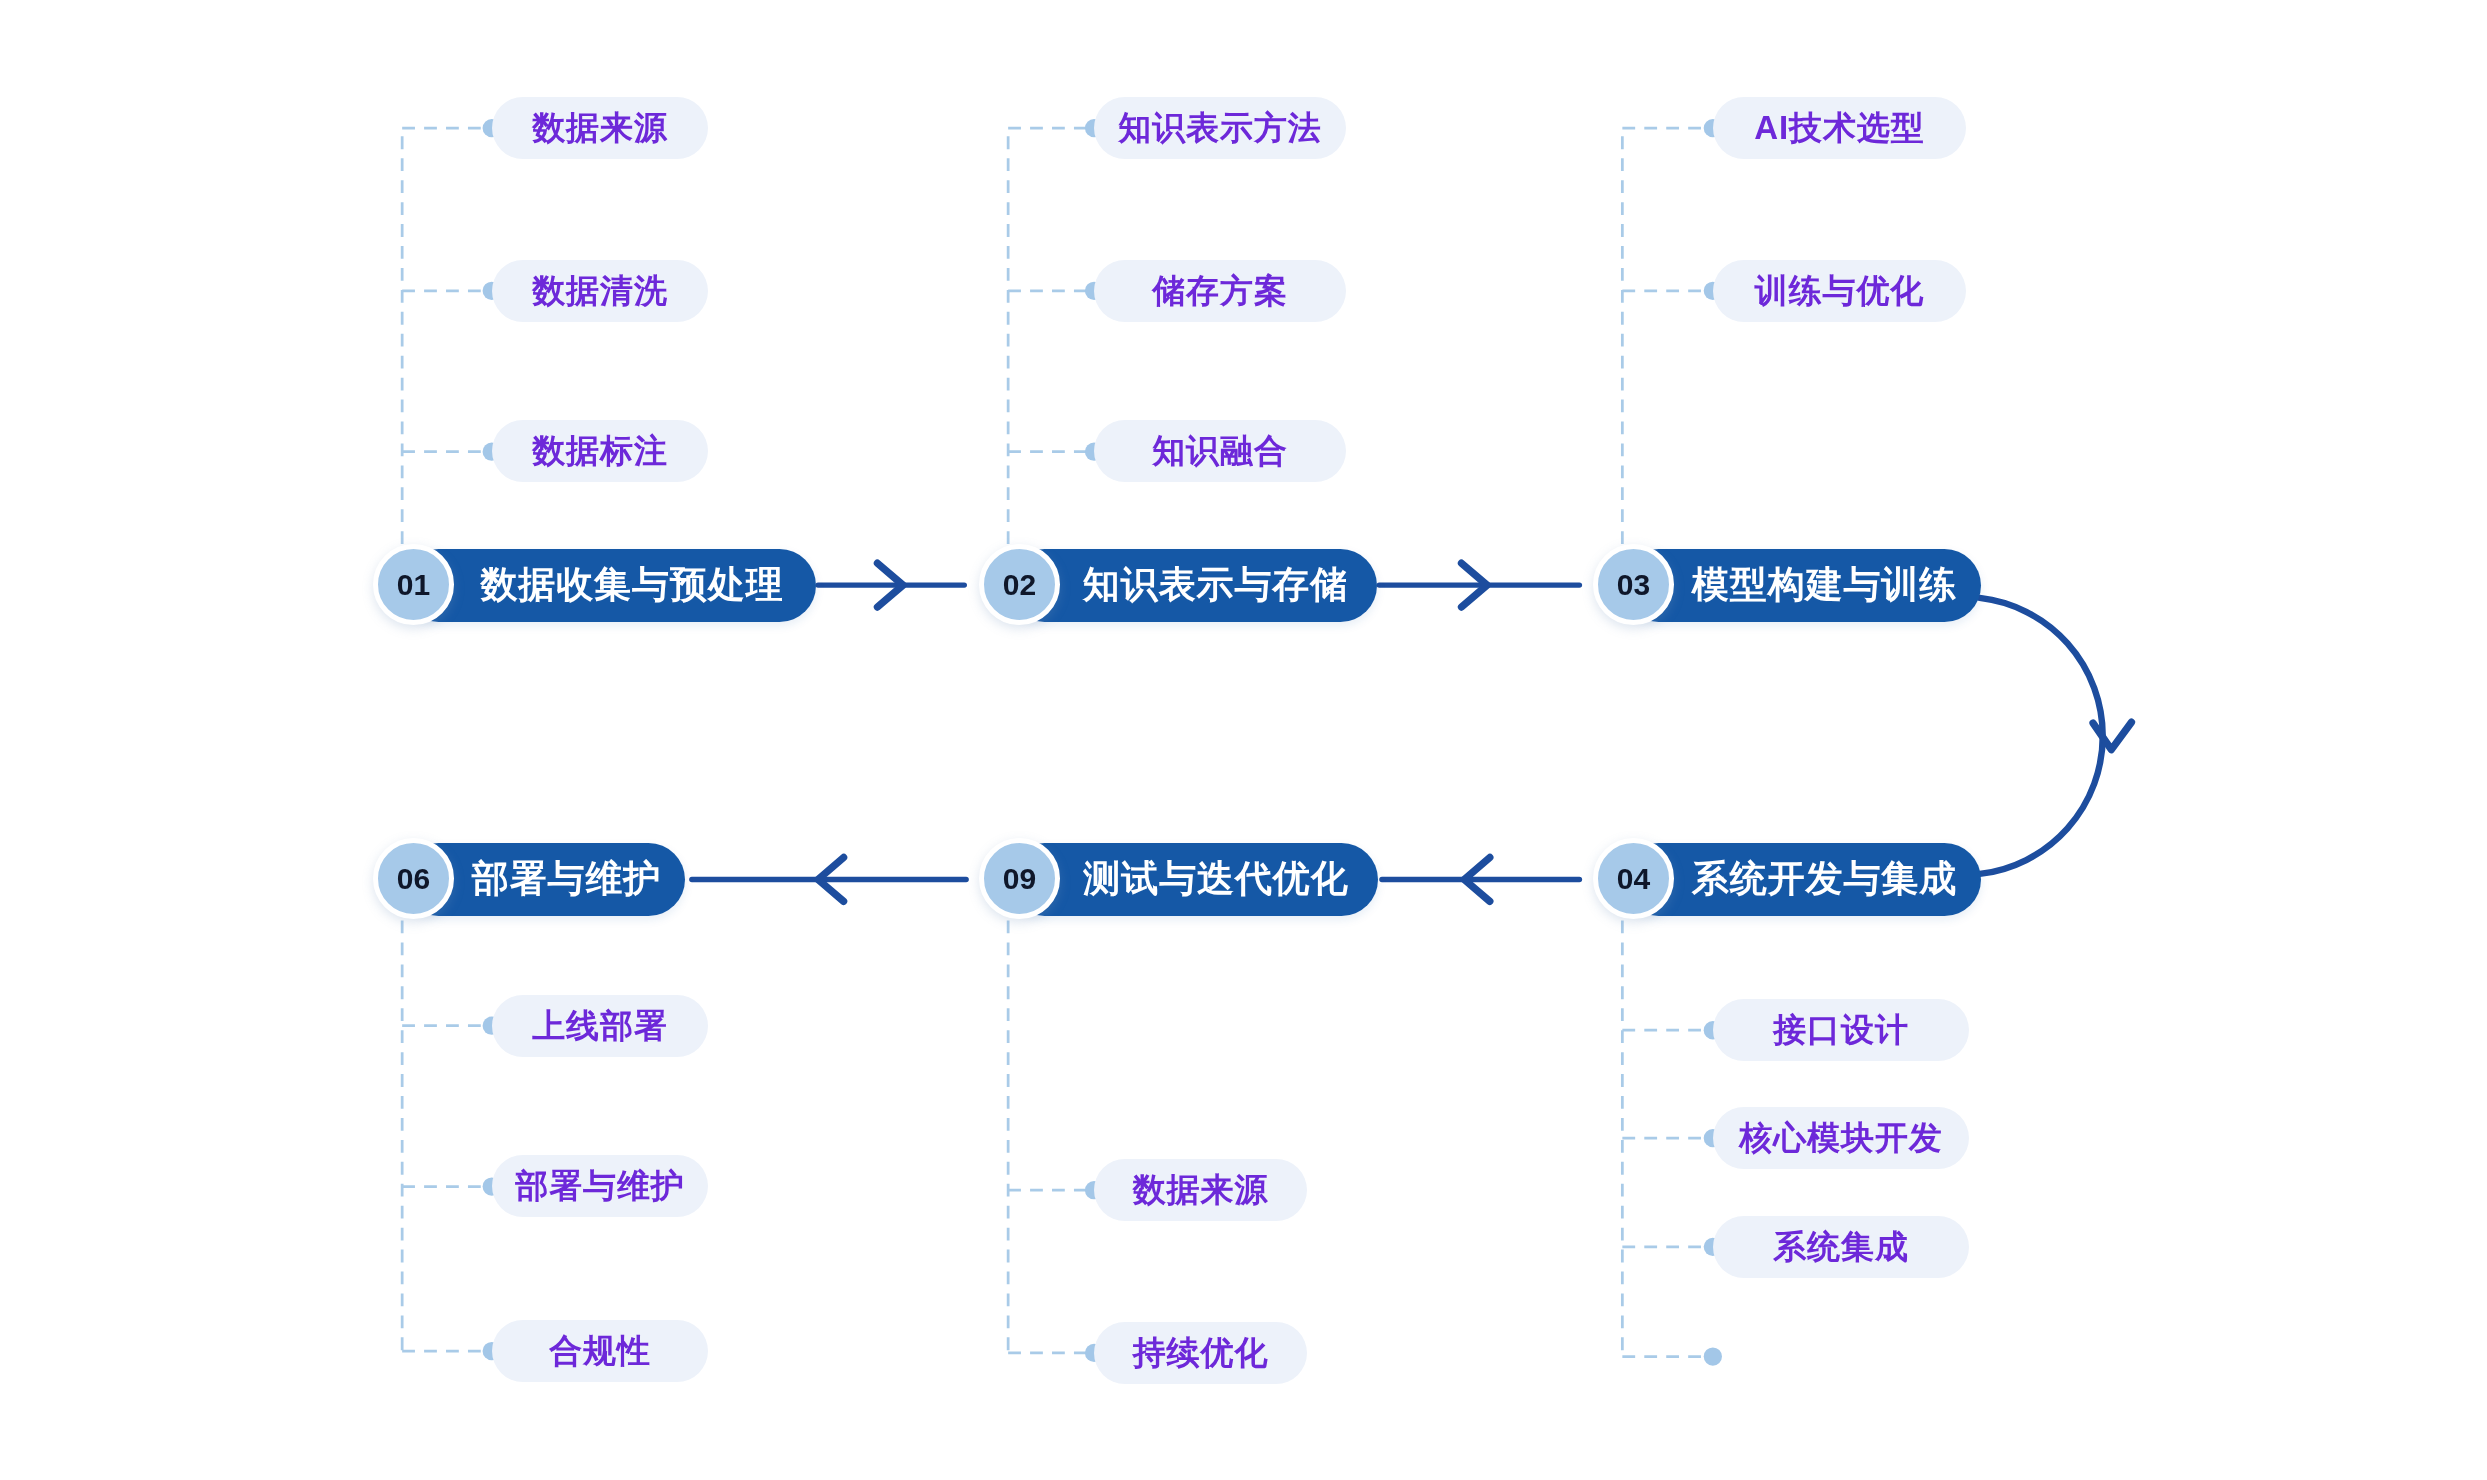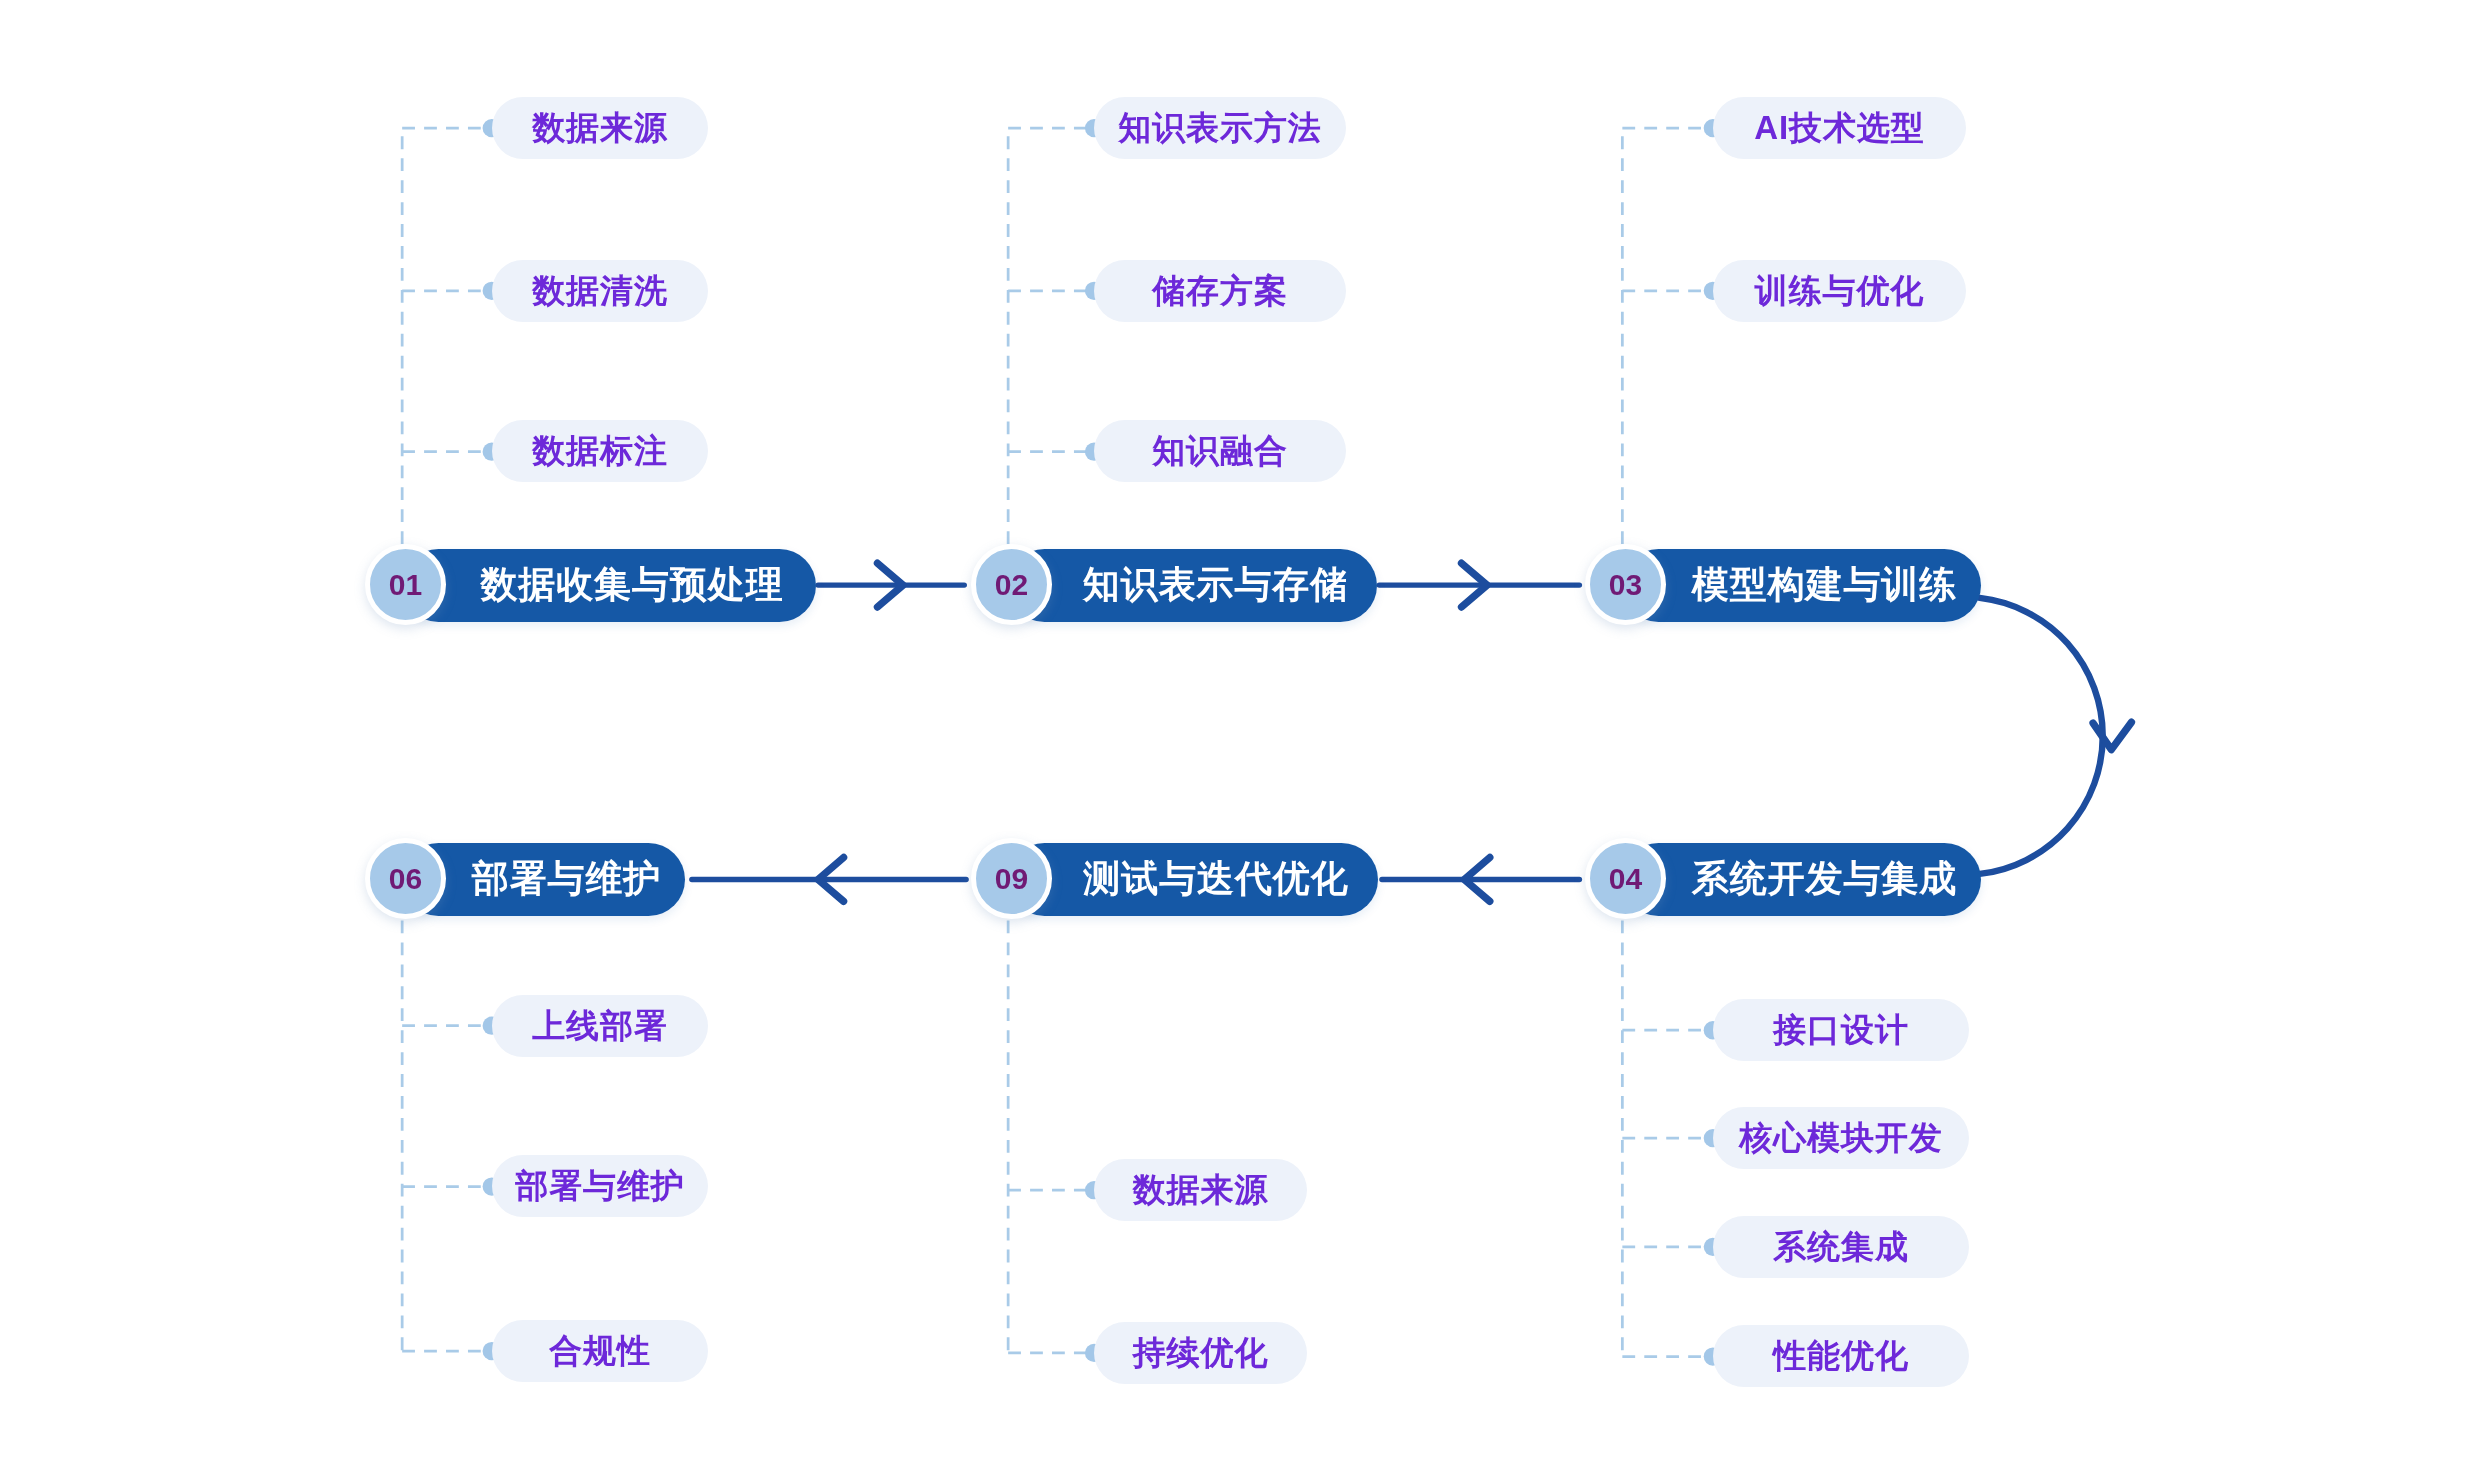--- a/index.html
+++ b/index.html
@@ -35,26 +35,26 @@
     color:#ffffff;
     font-size:37px;font-weight:bold;
     display:flex;align-items:center;justify-content:center;
     padding-left:46px;
     box-sizing:border-box;
     white-space:nowrap;
     letter-spacing:0.9px;
     box-shadow:0 3.7px 9.1px rgba(21,88,166,0.10);
   }
   .node .badge{
-    position:absolute;left:4px;top:0;
+    position:absolute;left:12px;top:0;
     width:71px;height:71px;
     border:5.5px solid #ffffff;
     border-radius:50%;
     background:#A6C9E9;
-    color:#701a75;
+    color:#0f172a;
     font-size:30px;font-weight:bold;
     display:flex;align-items:center;justify-content:center;
     box-shadow:0 3.7px 11px rgba(120,150,190,0.25);
     z-index:2;
   }
 </style>
 </head>
 <body>
 
 <div class="canvas">
@@ -111,21 +111,20 @@
   <div class="sub" style="left:1094px;top:97px;width:252px">知识表示方法</div>
   <div class="sub" style="left:1094px;top:260px;width:252px">储存方案</div>
   <div class="sub" style="left:1094px;top:420px;width:252px">知识融合</div>
 
   <div class="sub" style="left:1713px;top:97px;width:253px">AI技术选型</div>
   <div class="sub" style="left:1713px;top:260px;width:253px">训练与优化</div>
 
   <div class="sub" style="left:1713px;top:999px;width:256px">接口设计</div>
   <div class="sub" style="left:1713px;top:1107px;width:256px">核心模块开发</div>
   <div class="sub" style="left:1713px;top:1216px;width:256px">系统集成</div>
-  <div class="sub" style="left:1713px;top:1325px;width:256px">性能优化</div>
 
   <div class="sub" style="left:1094px;top:1159px;width:213px">数据来源</div>
   <div class="sub" style="left:1094px;top:1322px;width:213px">持续优化</div>
 
   <div class="sub" style="left:492px;top:995px;width:216px">上线部署</div>
   <div class="sub" style="left:492px;top:1155px;width:216px">部署与维护</div>
   <div class="sub" style="left:492px;top:1320px;width:216px">合规性</div>
 
   <div class="node" style="left:361px;top:544px">
     <div class="pill" style="width:414px">数据收集与预处理</div>

